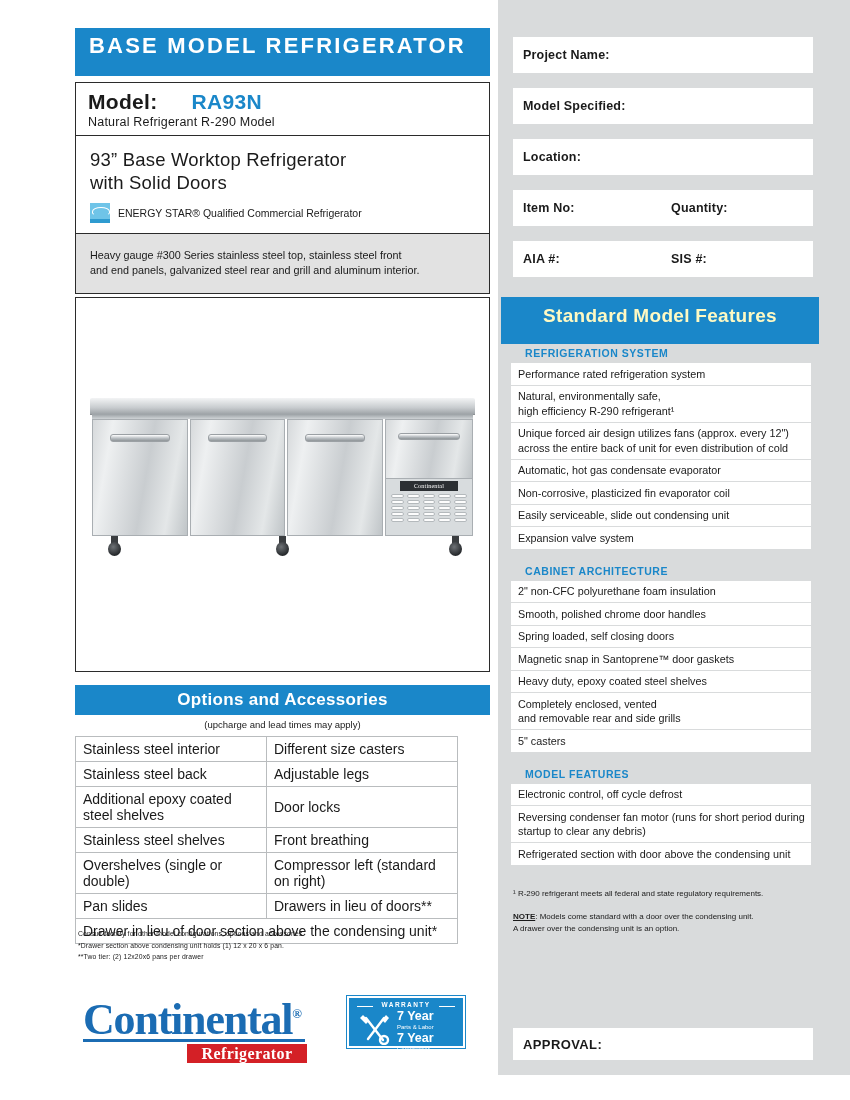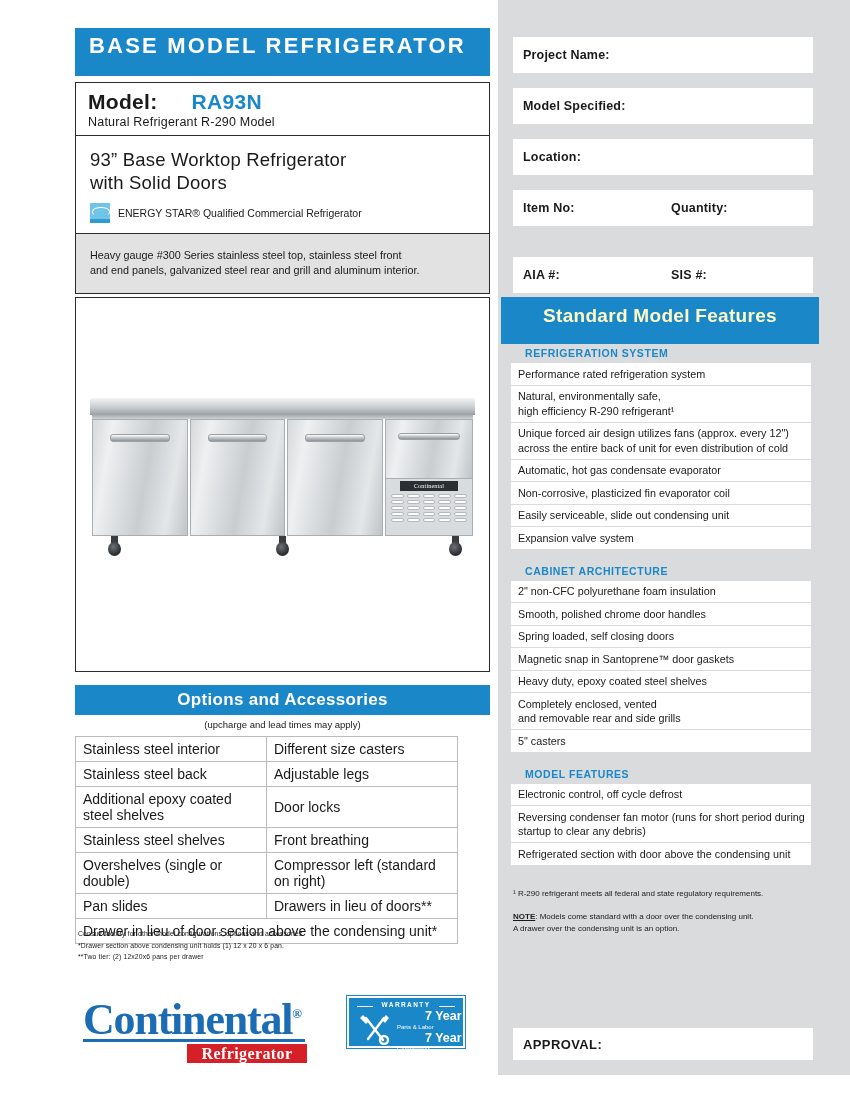--- a/index.html
+++ b/index.html
@@ -335,21 +335,21 @@
   .warranty-tools {
     position: absolute;
     left: 9px; top: 15px;
     width: 34px; height: 32px;
   }
   .warranty-years {
     position: absolute;
     left: 48px; top: 12px;
     color: #ffffff;
   }
-  .wy-big { font-size: 12.5px; font-weight: bold; line-height: 13px; margin-left: 28px; }
+  .wy-big { font-size: 12.5px; font-weight: bold; line-height: 13px; }
   .wy-small { font-size: 6px; line-height: 9px; }
 
   
   .right-panel {
     position: absolute;
     left: 498px; top: 0;
     width: 352px; height: 1075px;
     background: #d9dbdc;
   }
   .field-box {
@@ -588,21 +588,21 @@
 <div class="field-box" style="top:88px;">
   <span>Model Specified:</span>
 </div>
 <div class="field-box" style="top:139px;">
   <span>Location:</span>
 </div>
 <div class="field-box" style="top:190px;">
   <span>Item No:</span>
   <span class="second">Quantity:</span>
 </div>
-<div class="field-box" style="top:241px;margin-top:16px;">
+<div class="field-box" style="top:241px;">
   <span>AIA #:</span>
   <span class="second">SIS #:</span>
 </div>
 
 <div class="feat-header">Standard Model Features</div>
 <div class="feat-wrap">
 
   <div class="sec-title">REFRIGERATION SYSTEM</div>
   <ul class="feat-list">
     <li>Performance rated refrigeration system</li>

